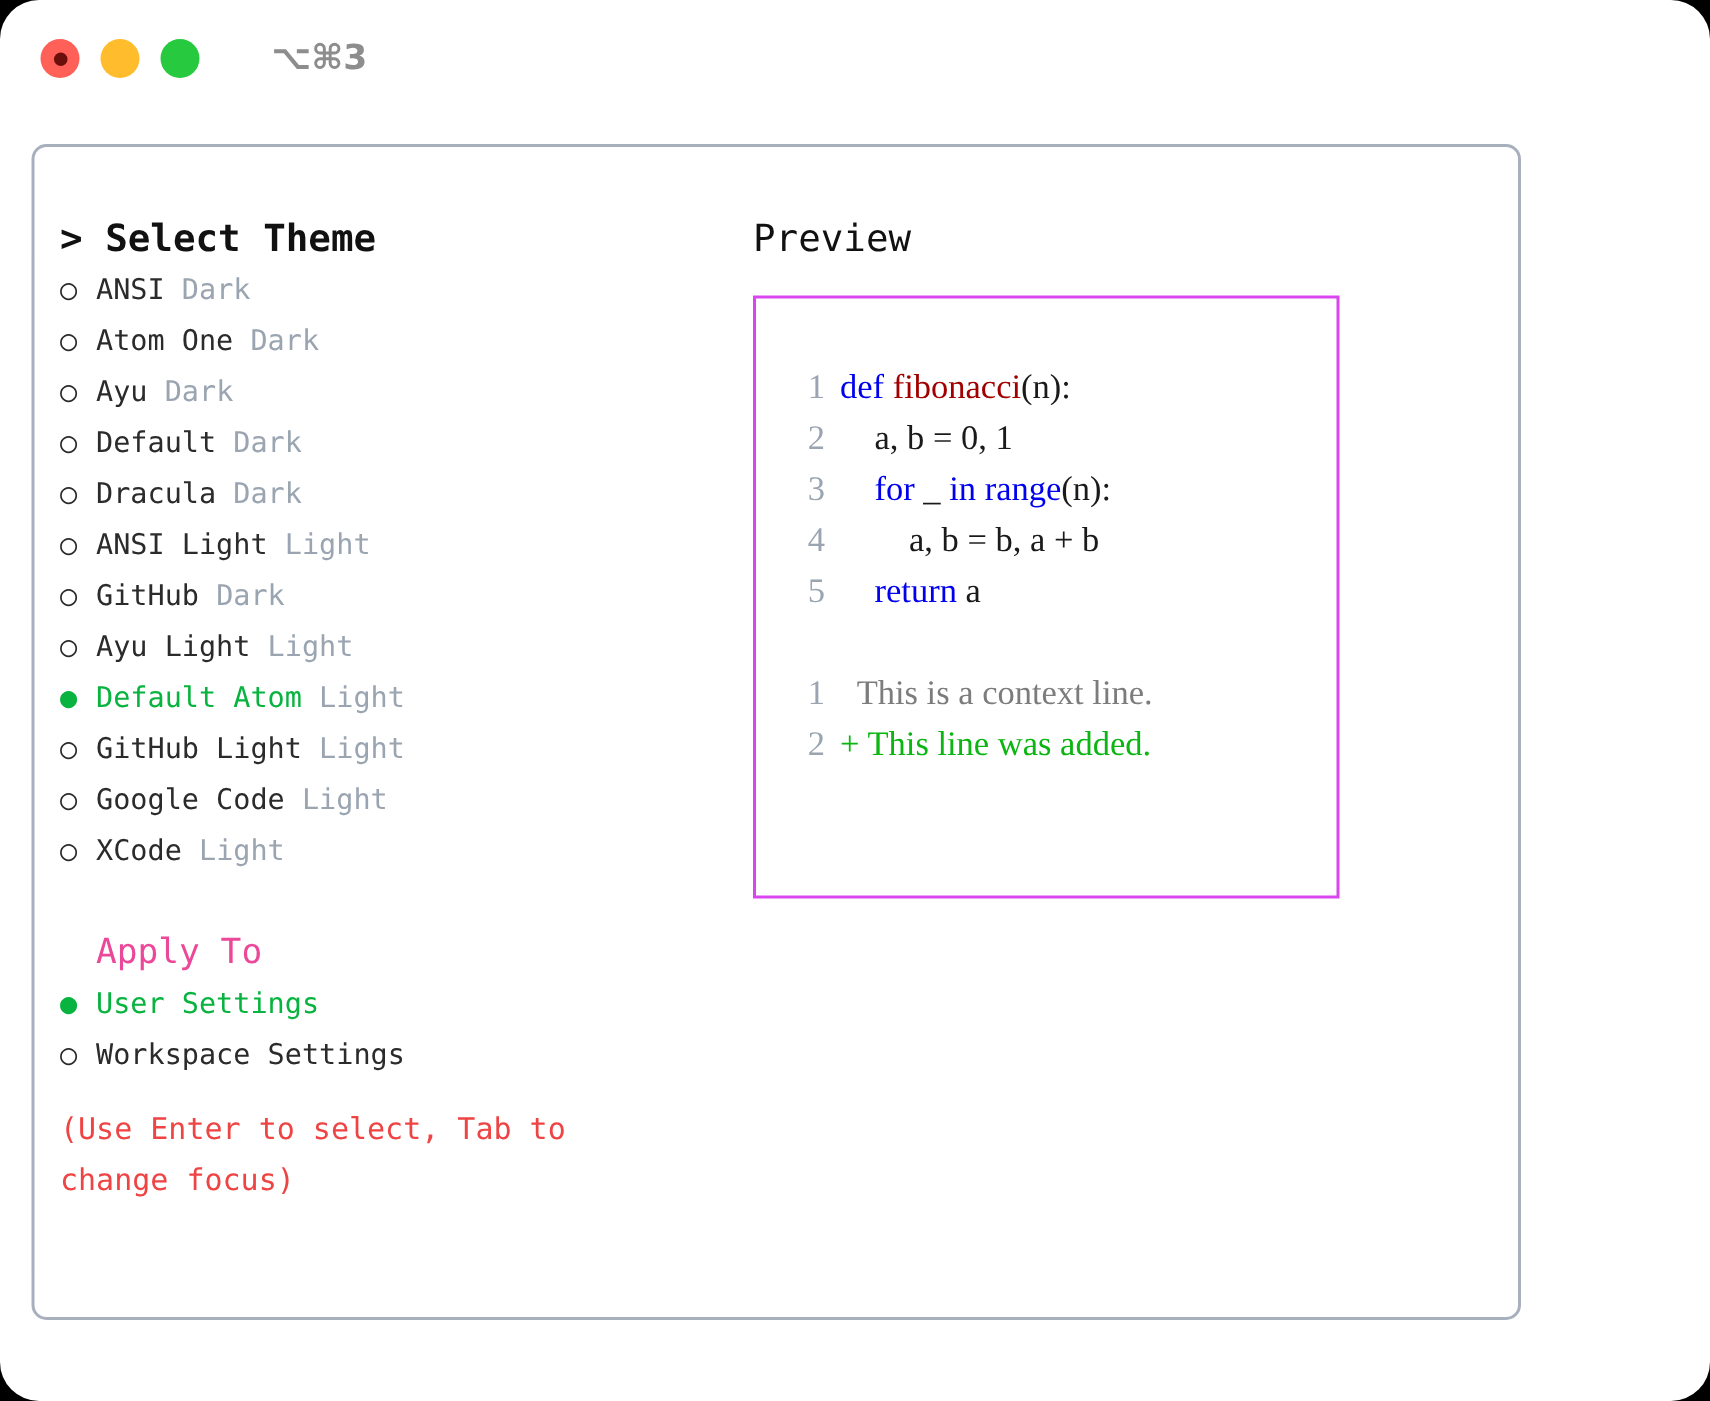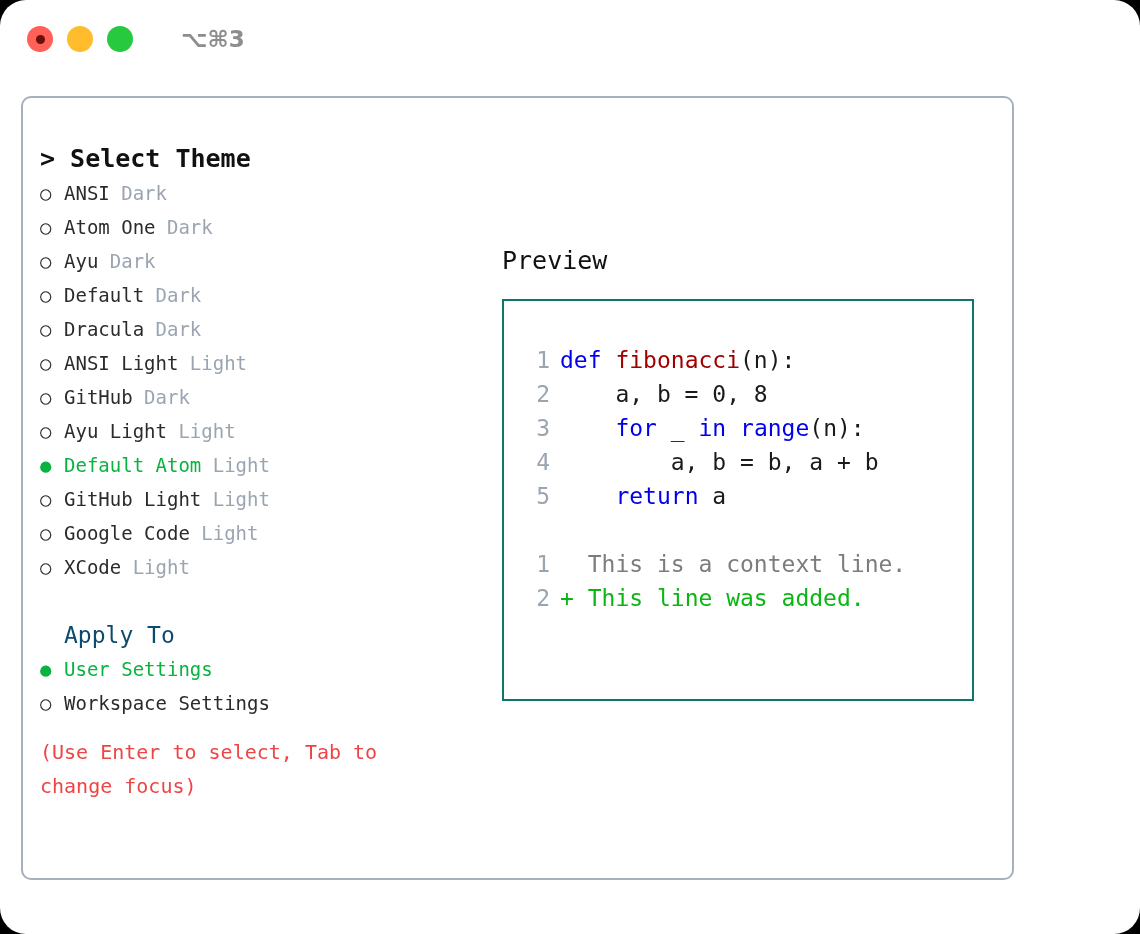--- a/index.html
+++ b/index.html
@@ -74,21 +74,20 @@
     height: 784px;
     border: 2px solid #A7B0BC;
     border-radius: 10px;
     box-sizing: border-box;
     background: #ffffff;
   }
 
   #panel-columns {
     display: flex;
     padding: 44px 0 0 0;
-    align-items: center;
   }
   #left-column {
     width: 468px;
     padding-left: 17px;
     box-sizing: border-box;
     flex: 0 0 auto;
   }
   #right-column {
     flex: 1 1 auto;
     padding-left: 11px;
@@ -119,21 +118,21 @@
   .list-row.selected .row-label { color: #09B33F; }
   .row-label { color: #2B2B2B; }
   .row-tag {
     color: #9AA5B1;
   }
   .spacer-row { height: 34px; }
 
   #apply-to-header {
     font-size: 23px;
     line-height: 34px;
-    color: #0c4a6e;
+    color: #ec4899;
     padding-left: 24px;
     white-space: pre;
   }
 
   #hint-text {
     margin-top: 15px;
     font-size: 20px;
     line-height: 34px;
     color: #ef4444;
     width: 410px;
@@ -143,26 +142,27 @@
   
   #preview-title {
     font-size: 25px;
     font-weight: normal;
     color: #111111;
     line-height: 34px;
     margin-bottom: 21px;
     white-space: pre;
   }
   #preview-box {
-    width: 472px;
+    width: 391px;
     height: 402px;
-    border: 2px solid #0f766e;
+    border: 2px solid #d946ef;
     box-sizing: border-box;
     background: #ffffff;
     padding: 42px 0 0 0;
+    font-family: Liberation Serif, serif;
   }
   .code-line {
     font-size: 23px;
     line-height: 34px;
     white-space: pre;
     color: #1A1A1A;
     padding-left: 18px;
   }
   .lineno {
     display: inline-block;
@@ -221,21 +221,21 @@
           </div>
 
         <div id="hint-text">(Use Enter to select, Tab to change focus)</div>
       </div>
 
       <div id="right-column">
         <div id="preview-title">Preview</div>
         <div id="preview-box">
           <div id="code-block">
               <div class="code-line"><span class="lineno">1</span><span class="kw">def </span><span class="fn">fibonacci</span><span class="plain">(n):</span></div>
-              <div class="code-line"><span class="lineno">2</span><span class="plain">    a, b = 0, 8</span></div>
+              <div class="code-line"><span class="lineno">2</span><span class="plain">    a, b = 0, 1</span></div>
               <div class="code-line"><span class="lineno">3</span><span class="plain">    </span><span class="kw">for </span><span class="plain">_ </span><span class="kw">in </span><span class="kw">range</span><span class="plain">(n):</span></div>
               <div class="code-line"><span class="lineno">4</span><span class="plain">        a, b = b, a + b</span></div>
               <div class="code-line"><span class="lineno">5</span><span class="plain">    </span><span class="kw">return </span><span class="plain">a</span></div>
             </div>
           <div class="diff-gap"></div>
           <div id="diff-block">
               <div class="code-line"><span class="lineno">1</span><span class="diff-context"> </span><span class="diff-context"> This is a context line.</span></div>
               <div class="code-line"><span class="lineno">2</span><span class="diff-add">+</span><span class="diff-add"> This line was added.</span></div>
             </div>
         </div>

